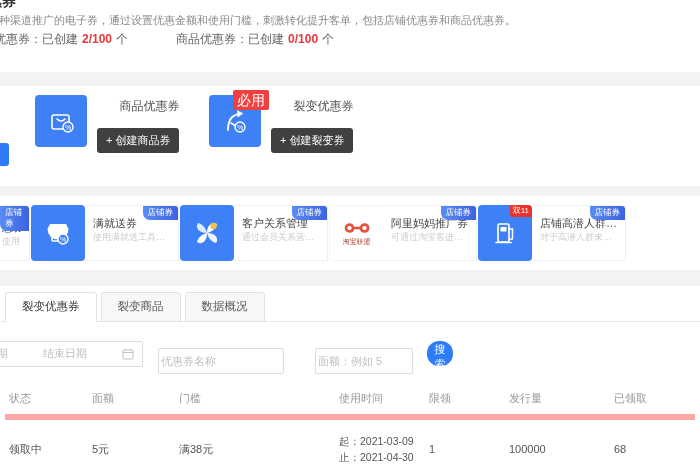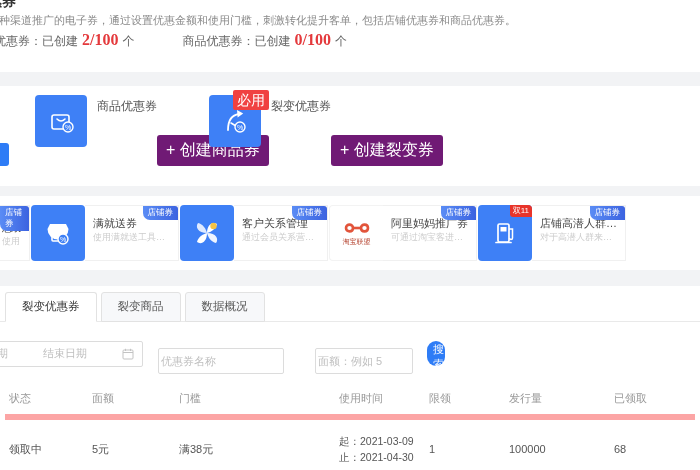--- a/index.html
+++ b/index.html
@@ -10,31 +10,31 @@
     font-family:"Liberation Sans","DejaVu Sans",sans-serif;
   }
   .sec { background:#fff; }
 
   
   .sec-head { height:72px; position:relative; overflow:hidden; margin-bottom:14px; }
   .page-title { position:absolute; left:-26px; top:-7px; font-size:14px; font-weight:bold; color:#333; }
   .desc { position:absolute; left:-12px; top:13px; font-size:11px; color:#8a8a8a; white-space:nowrap; }
   .stats { position:absolute; left:-30px; top:31px; display:flex; gap:48px; align-items:center; }
   .stat { font-size:12px; color:#666; white-space:nowrap; }
-  .stat b { color:#e4393c; font-size:16px; font-weight:bold; margin:0 4px; font-family:Liberation Serif, serif; }
+  .stat b { color:#e4393c; font-size:12px; font-weight:bold; margin:0 4px; font-family:Liberation Sans, sans-serif; }
 
   
   .sec-create { height:100px; margin-bottom:10px; position:relative; overflow:hidden; padding-top:9px; }
   .btn-sliver { position:absolute; left:0; top:57px; width:9px; height:23px; background:#2e7cf6; border-radius:0 3px 3px 0; }
   .create-row { display:flex; gap:24px; padding-left:35px; }
   .create-card { display:flex; width:150px; flex:none; }
   .tile { width:52px; height:52px; border-radius:4px; background:#3e80f6; display:flex; align-items:center; justify-content:center; position:relative; flex:none; }
-  .create-card .right { margin-left:10px; display:flex; flex-direction:row; align-items:flex-start; }
+  .create-card .right { margin-left:10px; display:flex; flex-direction:column; align-items:flex-end; }
   .create-title { font-size:12px; color:#555; margin:3px 0 13px; white-space:nowrap; }
-  .btn-create { background:#701a75; color:#fff; font-size:16px; padding:5px 9px; border-radius:3px; border:none; white-space:nowrap; cursor:pointer;margin-top:40px; }
+  .btn-create { background:#404040; color:#fff; font-size:11px; padding:5px 9px; border-radius:3px; border:none; white-space:nowrap; cursor:pointer; }
   .badge-red { position:absolute; top:-5px; right:-8px; background:#f04141; color:#fff; font-size:14px; padding:1px 4px; border-radius:2px; line-height:1.3; }
 
   
   .sec-marketing { height:74px; margin-bottom:16px; overflow:hidden; padding-top:9px; }
   .mkt-row { display:flex; gap:1px; }
   .mkt-cut { width:30px; height:56px; flex:none; background:#fff; border:1px solid #f0f0f0; border-left:none; position:relative; overflow:hidden; padding-top:14px; }
   .mkt-cut .mkt-title, .mkt-cut .mkt-sub { margin-left:2px; }
   .mkt-card { width:148px; height:56px; flex:none; display:flex; position:relative; }
   .mkt-tile { width:54px; height:56px; border-radius:4px; background:#3e80f6; display:flex; flex-direction:column; align-items:center; justify-content:center; position:relative; flex:none; }
   .mkt-tile.white { background:#fff; border:1px solid #f3f3f3; border-right:none; border-radius:4px 0 0 4px; }
@@ -52,21 +52,21 @@
   .tab.active { background:#fff; border-bottom-color:#fff; color:#333; }
 
   .filters { display:flex; align-items:center; padding:11px 0 9px; margin-left:-45px; }
   .input { height:26px; border:1px solid #dcdcdc; border-radius:2px; background:#fff; font-size:11px; color:#444; }
   .range { width:188px; display:flex; align-items:center; justify-content:space-between; padding:0 8px; }
   .ph { color:#bfbfbf; font-size:11px; white-space:nowrap; }
   input.input { padding:0 2px; outline:none;margin-top:15px; }
   input.input::placeholder { color:#bfbfbf; }
   .in-name { width:126px; margin-left:15px; }
   .in-amount { width:98px; margin-left:31px; }
-  .search-btn { margin-left:14px; width:18px; height:25px; background:#2e7cf6; color:#fff; border:none; border-radius:12px; font-size:11px; cursor:pointer; }
+  .search-btn { margin-left:14px; width:26px; height:25px; background:#2e7cf6; color:#fff; border:none; border-radius:12px; font-size:11px; cursor:pointer; }
 
   table.data { width:690px; margin-left:5px; border-collapse:collapse; table-layout:fixed; }
   th { text-align:left; font-weight:normal; color:#999; font-size:11px; padding:8px 4px; border-bottom:6px solid #fca5a5; white-space:nowrap; }
   td { font-size:11px; color:#555; padding:13px 4px; border-bottom:1px solid #f2f2f2; vertical-align:middle; white-space:nowrap; }
   .time-line { font-size:10.5px; color:#555; line-height:1.55; }
 </style>
 </head>
 <body>
 
 <div class="sec sec-head">

